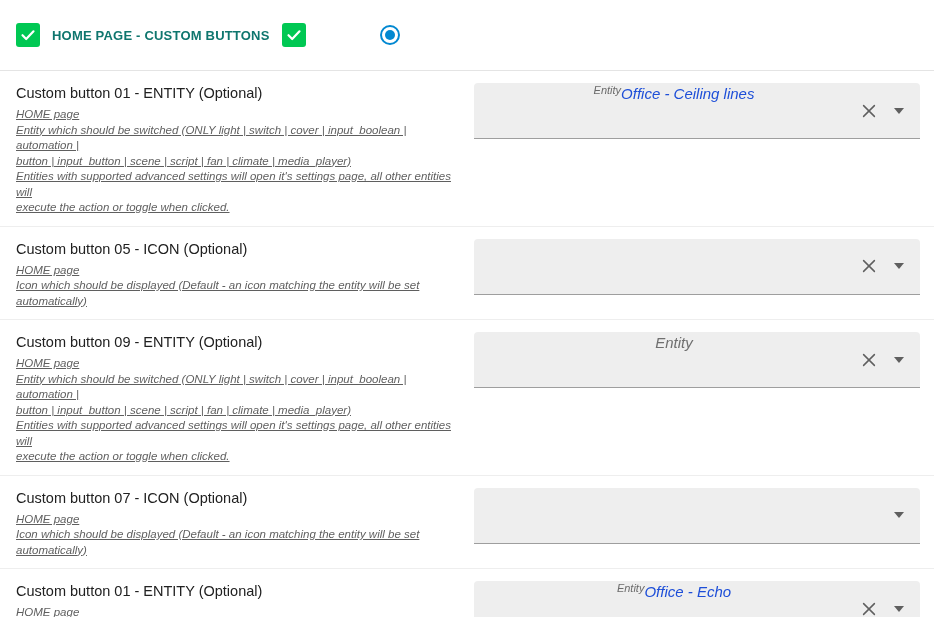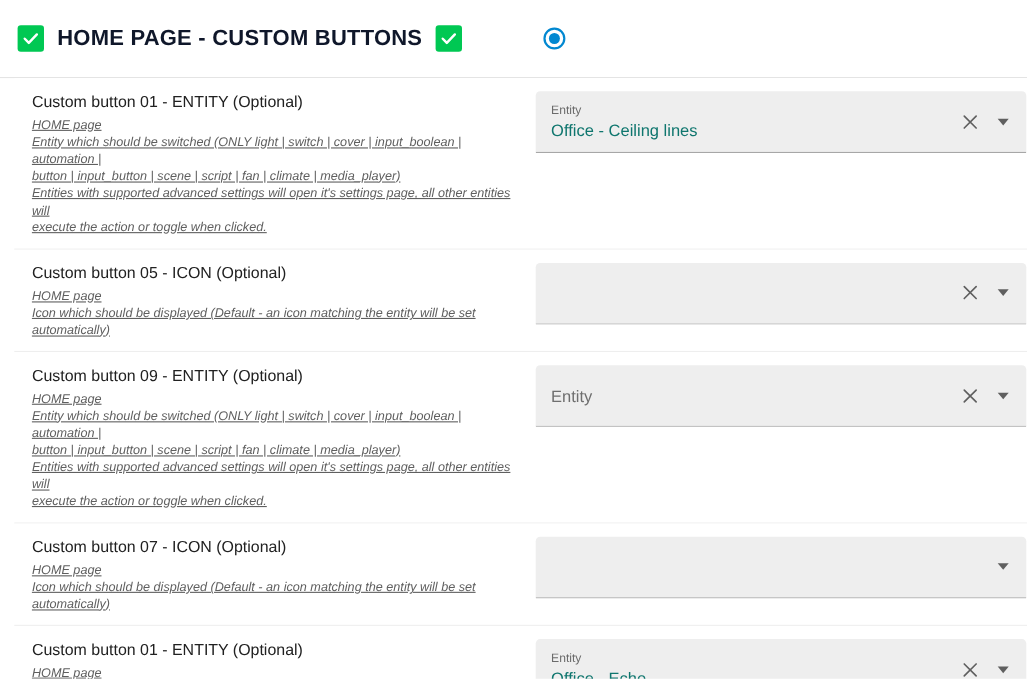--- a/index.html
+++ b/index.html
@@ -31,24 +31,24 @@
     height: 24px;
     border-radius: 3px;
     background: #00c853;
     display: inline-flex;
     align-items: center;
     justify-content: center;
     flex: 0 0 auto;
   }
   .check-box svg { display: block; }
   .header-title {
-    font-size: 20px;
+    font-size: 13px;
     font-weight: bold;
     letter-spacing: 0.2px;
-    color: #0f172a;
+    color: #0f766e;
     margin: 13px 12px;
     white-space: nowrap;
   }
   .radio-wrap {
     margin-left: 74px;
     display: flex;
     align-items: center;
   }
   .radio {
     width: 20px;
@@ -67,21 +67,20 @@
     border-radius: 50%;
     background: #0288d1;
   }
 
   
   .row {
     display: flex;
     border-bottom: 1px solid #eeeeee;
     background: #ffffff;
     padding: 0;
-    margin-left: 13px;
   }
   .row-left {
     width: 474px;
     box-sizing: border-box;
     padding: 12px 16px 10px 16px;
     flex: 0 0 474px;
   }
   .row-right {
     flex: 1 1 auto;
     box-sizing: border-box;
@@ -114,34 +113,35 @@
     height: 56px;
     display: flex;
     align-items: center;
     padding: 0 8px 0 14px;
   }
   .select.filled { background: #eeeeee; }
   .select-text-wrap {
     flex: 1 1 auto;
     min-width: 0;
     display: flex;
-    flex-direction: column;
+    flex-direction: row;
     justify-content: center;
     height: 100%;
     padding-top: 2px;
+    font-style: italic;
   }
   .floating-label {
     font-size: 11px;
     color: #6b6b6b;
     line-height: 13px;
     margin-bottom: 2px;
   }
   .select-value {
     font-size: 15px;
-    color: #0f766e;
+    color: #1d4ed8;
     line-height: 19px;
     white-space: nowrap;
     overflow: hidden;
     text-overflow: ellipsis;
   }
   .select-placeholder {
     font-size: 15px;
     color: #6f6f6f;
     line-height: 19px;
   }

